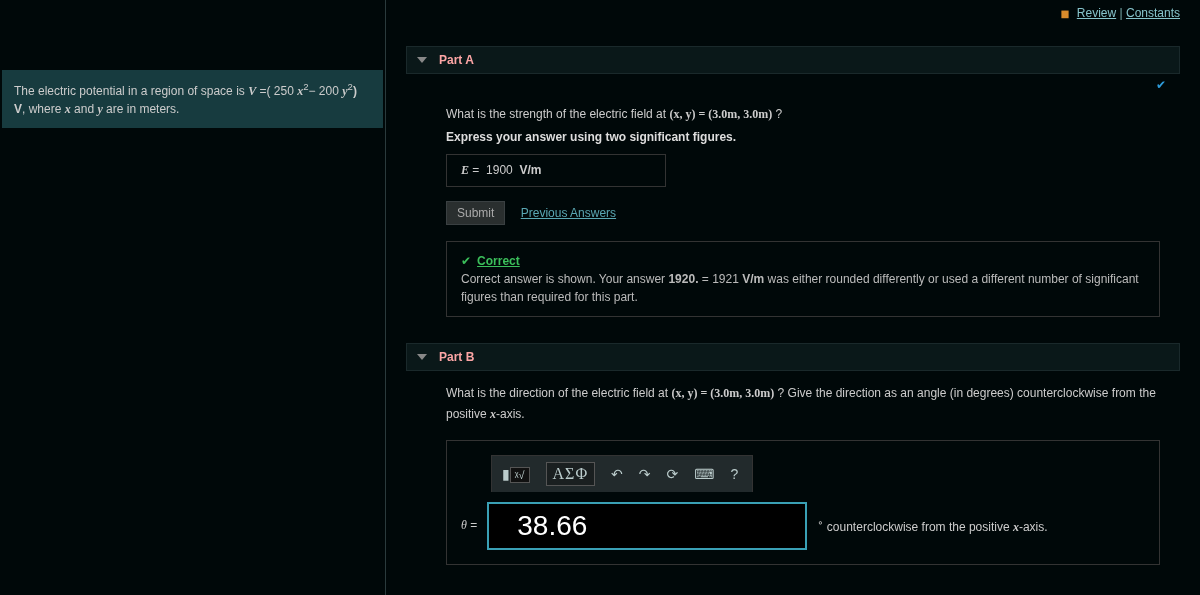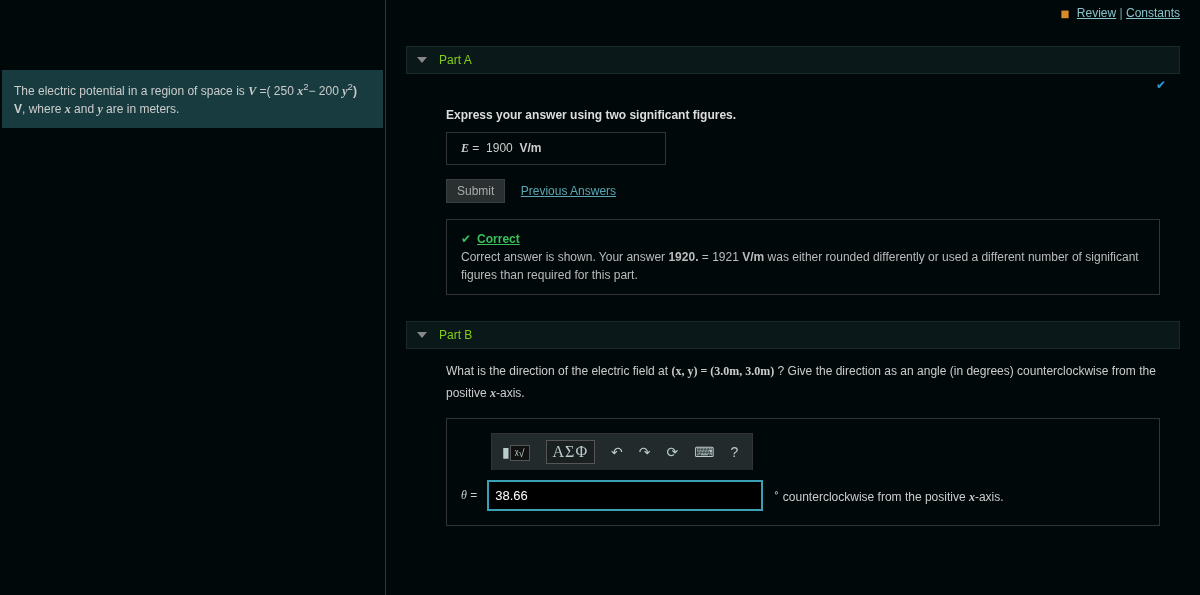--- a/index.html
+++ b/index.html
@@ -48,21 +48,21 @@
   background: #0a1819;
   padding: 6px 10px;
   border: 1px solid #1a292b;
   display:flex;
   align-items:center;
   margin-top:8px;
 }
 .caret-down {
   width:0;height:0;border-left:5px solid transparent;border-right:5px solid transparent;border-top:6px solid #888;display:inline-block;margin-right:12px;
 }
-.part-title { color:#84cc16; font-weight:normal;}
+.part-title { color:#fca5a5; font-weight:bold;}
 .check-right { margin-left:auto; color:#2d9cdb; padding-right:4px;}
 
 .part-body { padding: 12px 20px 18px 40px;}
 .question { line-height:1.8;}
 .math-coord { font-family: Georgia, serif;}
 .instruction { font-weight: bold; margin-top:4px; color:#ddd;}
 
 .answer-box-ro {
   border:1px solid #333;
   padding:8px 14px;
@@ -113,22 +113,22 @@
 .answer-area {
   border:1px solid #333;
   padding:14px 14px;
 }
 .answer-row { display:flex; align-items:center; gap:10px; margin-top:10px;}
 .theta-label { font-style: italic; font-family:Georgia,serif;}
 .answer-input {
   background:#000;
   border:2px solid #3aa0b5;
   color:#fff;
-  font-size:13px;
-  padding:6px 6px;
+  font-size:28px;
+  padding:6px 28px;
   width:260px;
   font-family: Arial;
 }
 .unit-hint { color:#ccc;}
 .deg {vertical-align: super; font-size:10px;}
 </style>
 </head>
 <body>
 
 <div class="left-panel">
@@ -146,20 +146,23 @@
   </div>
 
   <div class="part-header">
     <span class="caret-down"></span>
     <span class="part-title">Part A</span>
   </div>
   <div style="display:flex; justify-content:flex-end; padding:4px 10px 0 0;">
     <span class="check-right">✔</span>
   </div>
   <div class="part-body">
+    <div class="question">
+      <span>What is the strength of the electric field at </span><span class="math-coord bold">(x,  y)  =  (3.0m, 3.0m)</span><span> ?</span>
+    </div>
     <div class="instruction">Express your answer using two significant figures.</div>
     <div class="answer-box-ro">
       <span class="bolditalic">E</span> = &nbsp;<span>1900</span>&nbsp; <span class="bold">V/m</span>
     </div>
     <div>
       <span class="submit-btn">Submit</span>
       <a class="link-plain">Previous Answers</a>
     </div>
     <div class="feedback-box">
       <div><span class="check-green">✔</span><span class="fb-correct">Correct</span></div>

